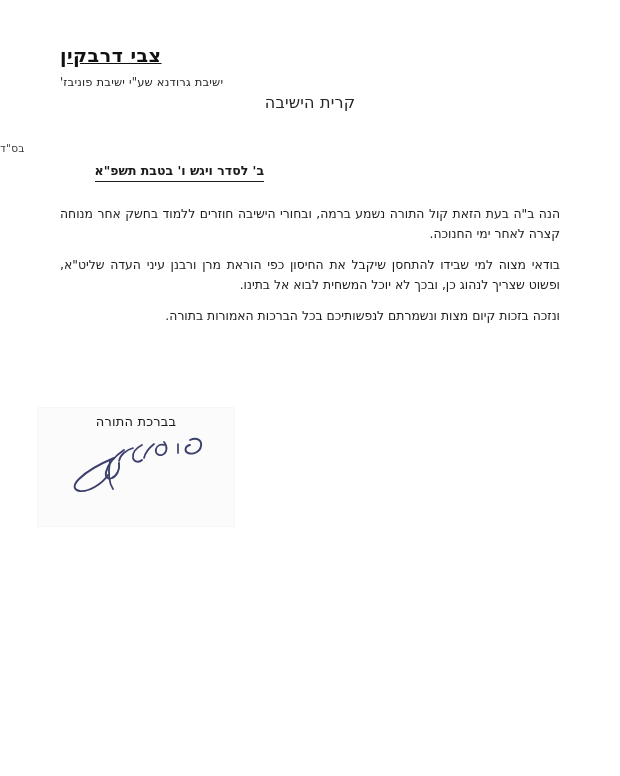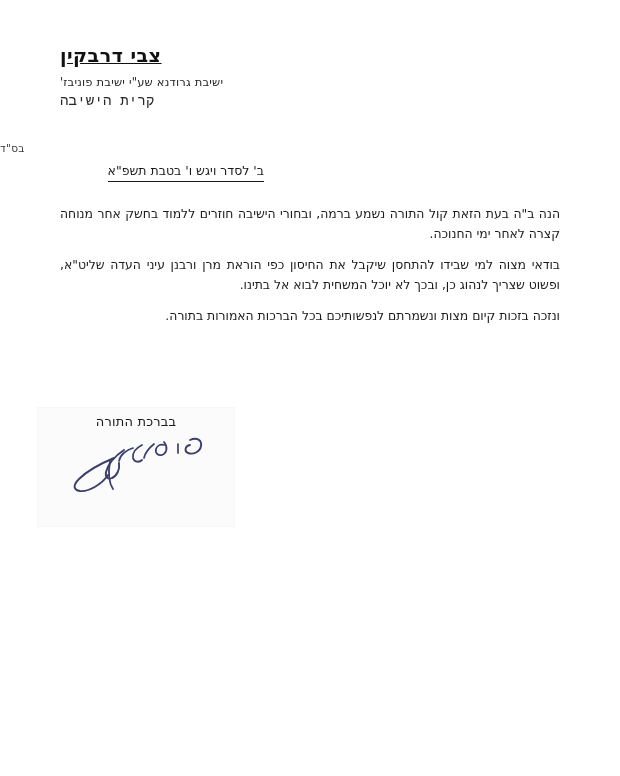--- a/index.html
+++ b/index.html
@@ -43,27 +43,26 @@
   }
   .lh-sub1 {
     font-size: 11.5px;
     color: #262626;
     line-height: 1.4;
     text-align: left;
     margin: 0 0 2px 0;
     letter-spacing: 0.2px;
   }
   .lh-sub2 {
-    font-size: 14px;
+    font-size: 16px;
     color: #262626;
     line-height: 1.4;
-    text-align: left;
+    text-align: center;
     margin: 0;
     letter-spacing: 0.2px;
-    font-family: Liberation Mono, monospace;
   }
 
   
   .bsd {
     position: absolute;
     top: 142px;
     left: 0;
     width: 558px;
     text-align: left;
     font-size: 10.5px;
@@ -81,20 +80,21 @@
     padding-right: 356px;
     box-sizing: border-box;
   }
   .dateline {
     display: inline-block;
     font-size: 12.5px;
     color: #1b1b1b;
     border-bottom: 1px solid #1b1b1b;
     padding-bottom: 1px;
     line-height: 1.4;
+    font-weight: bold;
   }
 
   
   .body {
     position: absolute;
     top: 204px;
     right: 60px;
     width: 500px;
     direction: rtl;
     text-align: justify;

